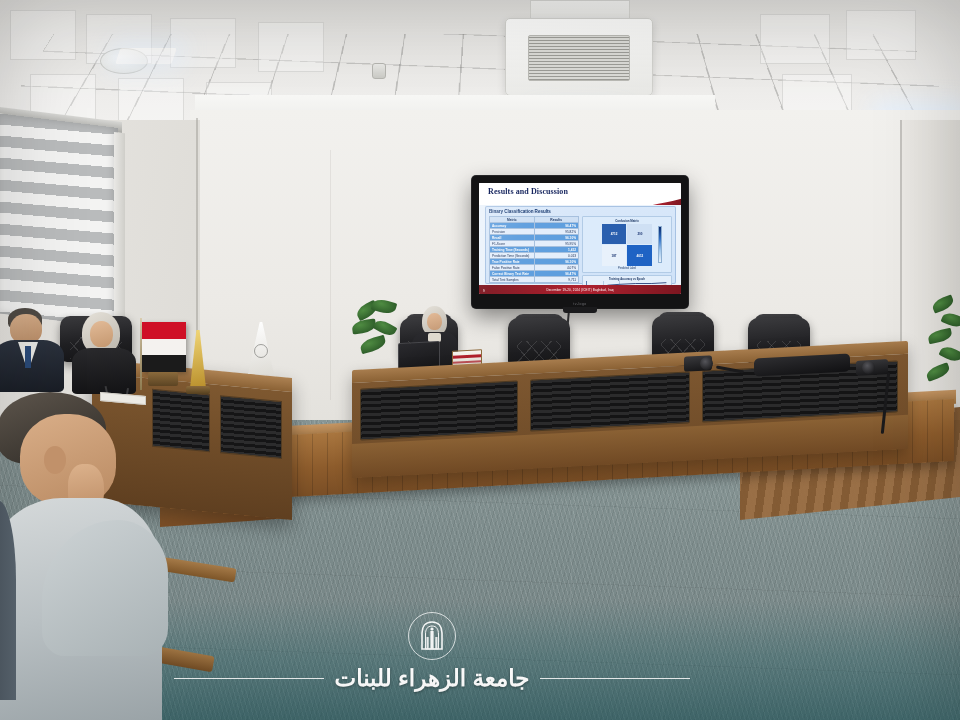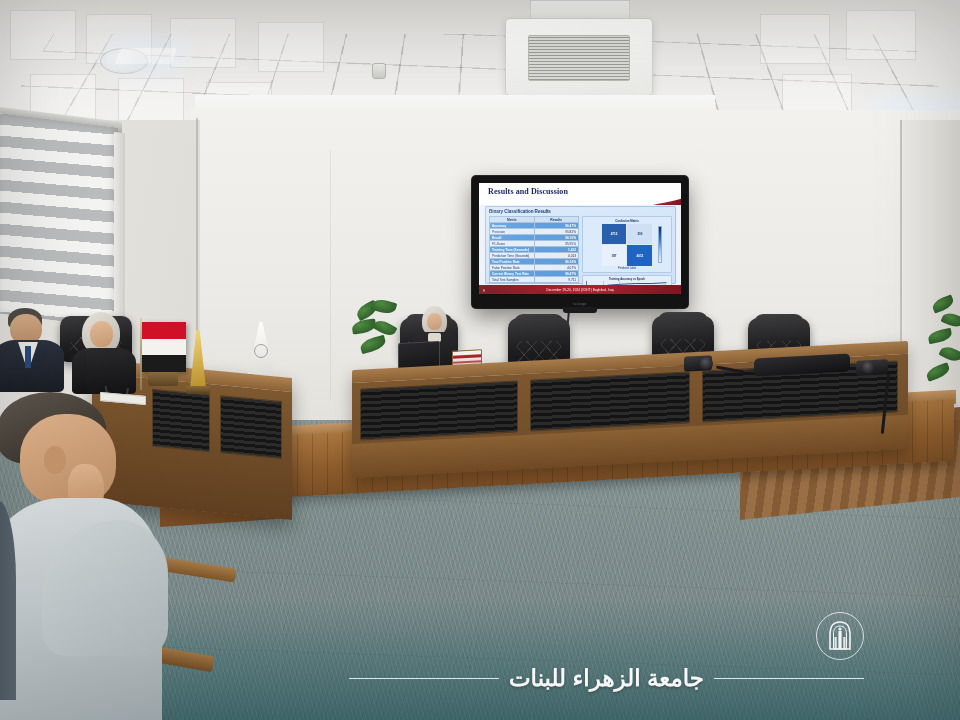--- a/index.html
+++ b/index.html
@@ -240,21 +240,21 @@
        border-radius:50%; }
   .bag { position:absolute; background:linear-gradient(175deg,#2e2e31,#101012);
        border-radius:5px; }
   .strap { position:absolute; background:#1a1a1c; }
 
   
   .wm-overlay { position:absolute; left:0; bottom:0; width:960px; height:120px;
        background:linear-gradient(180deg, rgba(35,95,100,0) 0%, rgba(32,96,101,.30) 45%,
                   rgba(28,92,98,.52) 100%); pointer-events:none; }
   .wm-box { position:absolute; left:0; bottom:28px; width:864px;
-       display:flex; flex-direction:column; align-items:flex-end; gap:5px;
+       display:flex; flex-direction:column; align-items:center; gap:5px;
        pointer-events:none; }
   .wm-emblem { width:48px; height:48px; border-radius:50%;
        border:1.4px solid rgba(255,255,255,.80); display:flex;
        align-items:center; justify-content:center; opacity:.92; }
   .wm-row { display:flex; align-items:center; gap:10px; }
   .wm-rule { width:150px; height:1.6px; background:rgba(255,255,255,.88); }
   .wm-text { font-size:23px; color:#ffffff; font-weight:700; letter-spacing:1px;
        direction:rtl; text-shadow:0 1px 3px rgba(0,0,0,.35); }
 
   .dark-edge { position:absolute; inset:0; pointer-events:none;

